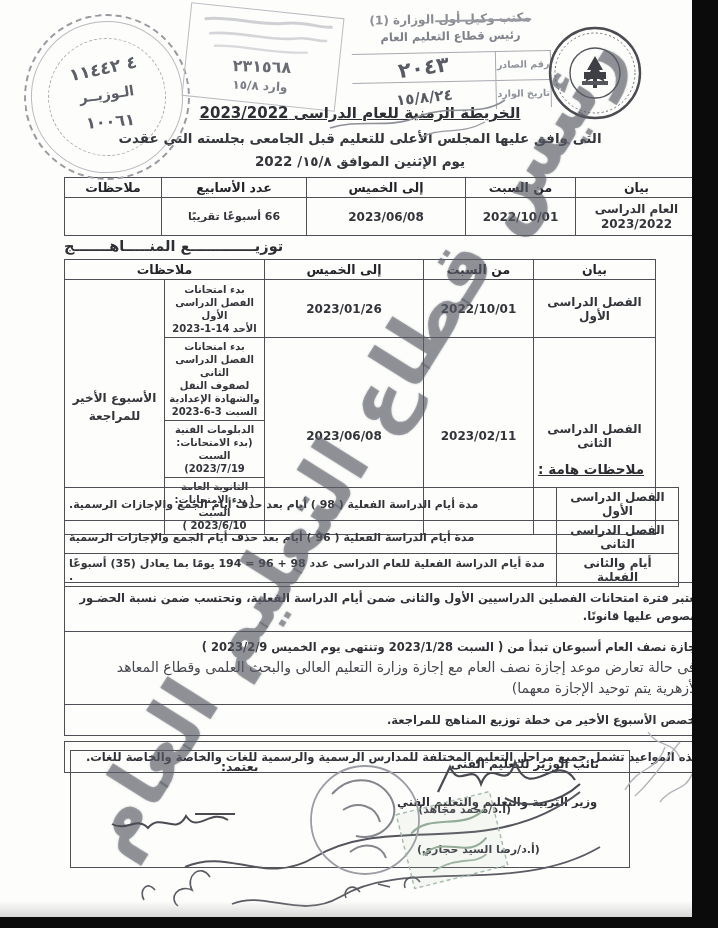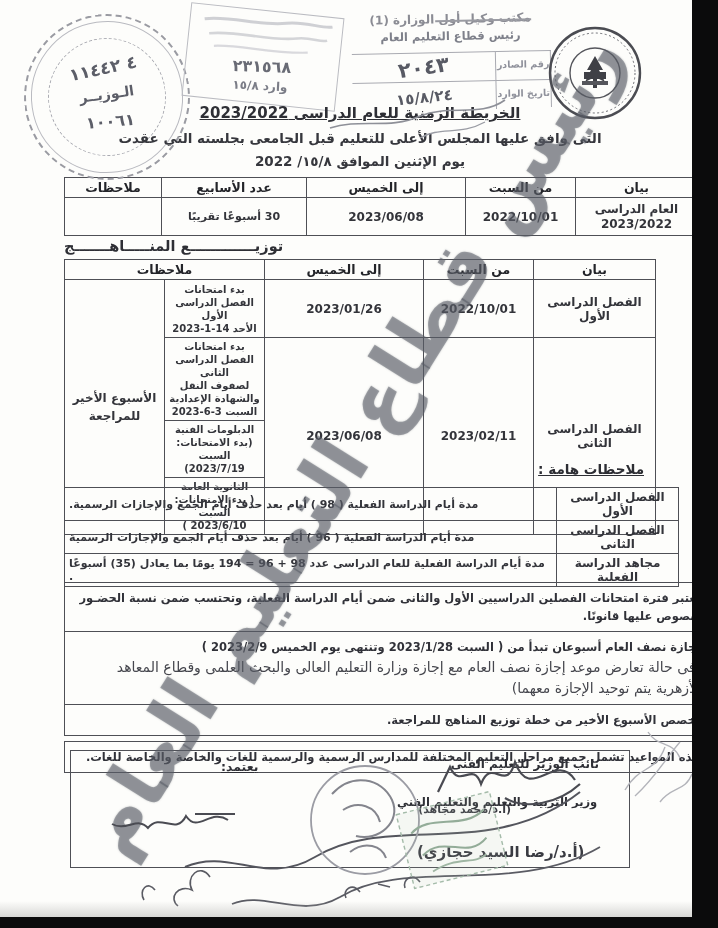--- a/index.html
+++ b/index.html
@@ -80,21 +80,21 @@
   .b-main{font-size:11.5px;font-weight:bold;color:#303138;line-height:1.55;}
   .b-sub{font-size:14px;font-weight:normal;color:#45464d;line-height:1.5;padding-right:10px;}
   .star{font-size:13px;margin-left:4px;} 
 
   
   .sig-box{position:absolute;left:70px;top:750px;width:558px;height:116px;border:1.6px solid #4e4f55;z-index:2;}
   .sig-deputy-title{position:absolute;right:30px;top:6px;font-size:12px;font-weight:bold;color:#2f3036;}
   .sig-approve{position:absolute;left:150px;top:8px;font-size:12.5px;font-weight:bold;color:#2f3036;text-decoration:underline;}
   .sig-deputy-name{position:absolute;right:118px;top:52px;font-size:11px;font-weight:bold;color:#3a3b42;}
   .sig-minister-title{position:absolute;left:326px;top:44px;font-size:11.5px;font-weight:bold;color:#2f3036;white-space:nowrap;}
-  .sig-minister-name{position:absolute;left:346px;top:92px;font-size:15px;font-weight:bold;color:#3a3b42;}
+  .sig-minister-name{position:absolute;left:346px;top:92px;font-size:11px;font-weight:bold;color:#3a3b42;}
 
   
   .watermark{
     position:absolute;left:-70px;top:368px;width:880px;z-index:6;
     text-align:center;font-size:78px;font-weight:bold;white-space:nowrap;
     color:rgba(88,91,101,.5);text-shadow:0 0 2px rgba(88,91,101,.35);
     transform:rotate(-58deg);pointer-events:none;letter-spacing:1px;
   }
 
   .scribbles{position:absolute;left:60px;top:712px;width:646px;height:212px;z-index:7;pointer-events:none;}
@@ -171,21 +171,21 @@
       <th class="c-from">من السبت</th>
       <th class="c-to">إلى الخميس</th>
       <th class="c-weeks">عدد الأسابيع</th>
       <th class="c-notes">ملاحظات</th>
     </tr>
     <tr style="height:38px;">
       <td class="cell-2line">العام الدراسى
 2023/2022</td>
       <td class="date-cell">2022/10/01</td>
       <td class="date-cell">2023/06/08</td>
-      <td style="font-size:11px;">30 أسبوعًا تقريبًا</td>
+      <td style="font-size:11px;">66 أسبوعًا تقريبًا</td>
       <td></td>
     </tr>
   </tbody>
     </table>
 
   <div class="section-title">توزيـــــــــــــع المنـــــاهـــــــج</div>
 
   <table class="doc-table t2">
     <tbody>
         <tr>
@@ -230,21 +230,21 @@
     <tbody>
         <tr>
       <td class="c-label">الفصل الدراسى الأول</td>
       <td class="text-cell c-text">مدة أيام الدراسة الفعلية  ( 98 ) أيام بعد حذف أيام الجمع والإجازات الرسمية.</td>
     </tr>
     <tr>
       <td class="c-label">الفصل الدراسى الثانى</td>
       <td class="text-cell c-text">مدة أيام الدراسة الفعلية  ( 96 ) أيام بعد حذف أيام الجمع والإجازات الرسمية</td>
     </tr>
     <tr>
-      <td class="c-label">مجاهد الدراسة الفعلية</td>
+      <td class="c-label">أيام والثانى الفعلية</td>
       <td class="text-cell c-text">مدة أيام الدراسة الفعلية للعام الدراسى عدد  98 + 96 = 194 يومًا بما يعادل (35) أسبوعًا .</td>
     </tr>
   </tbody>
     </table>
 
   <div class="bullets">
     <div class="bullet-row first">
       <div class="b-main"><span class="star">*</span><span>تعتبر فترة امتحانات الفصلين الدراسيين الأول والثانى ضمن أيام الدراسة الفعلية، وتحتسب ضمن نسبة الحضـور المنصوص عليها قانونًا.</span></div>
     </div>
     <div class="bullet-row">

